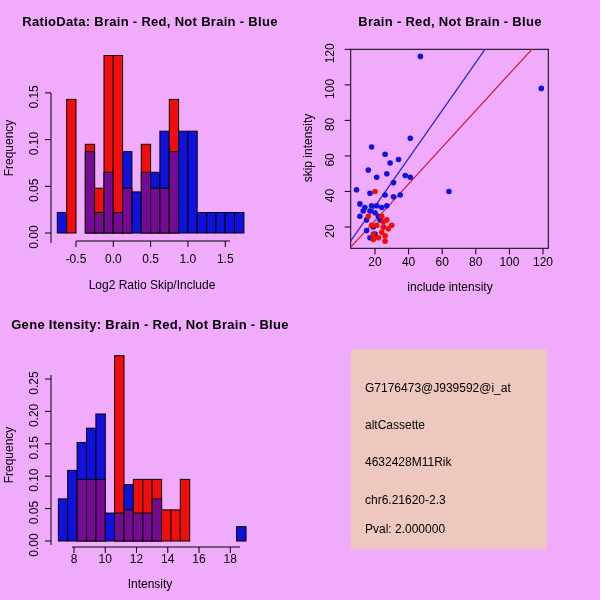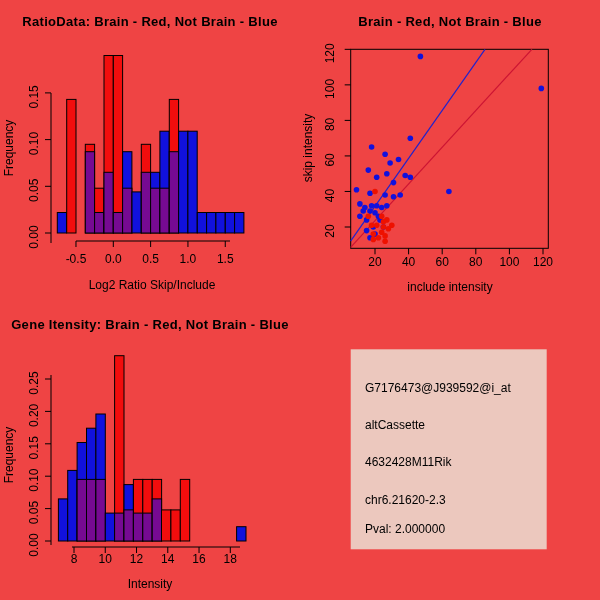--- a/index.html
+++ b/index.html
@@ -1,16 +1,16 @@
 <!DOCTYPE html>
 <html><head>
 <meta charset="utf-8">
 <style>
   html,body{margin:0;padding:0;background:#ffffff;}
-  #screen{position:relative;width:600px;height:600px;background:#ef4444;overflow:hidden;
+  #screen{position:relative;width:600px;height:600px;background:#f0abfc;overflow:hidden;
           font-family:"Liberation Sans", sans-serif;}
   svg text{fill:#000000;}
   .ptitle{font-size:13px;font-weight:bold;text-anchor:middle;letter-spacing:0.3px;}
   .alabel{font-size:12px;text-anchor:middle;}
   .tick-label{font-size:12px;text-anchor:middle;}
   .info-line{font-size:12px;}
 </style>
 </head>
 <body>
 

